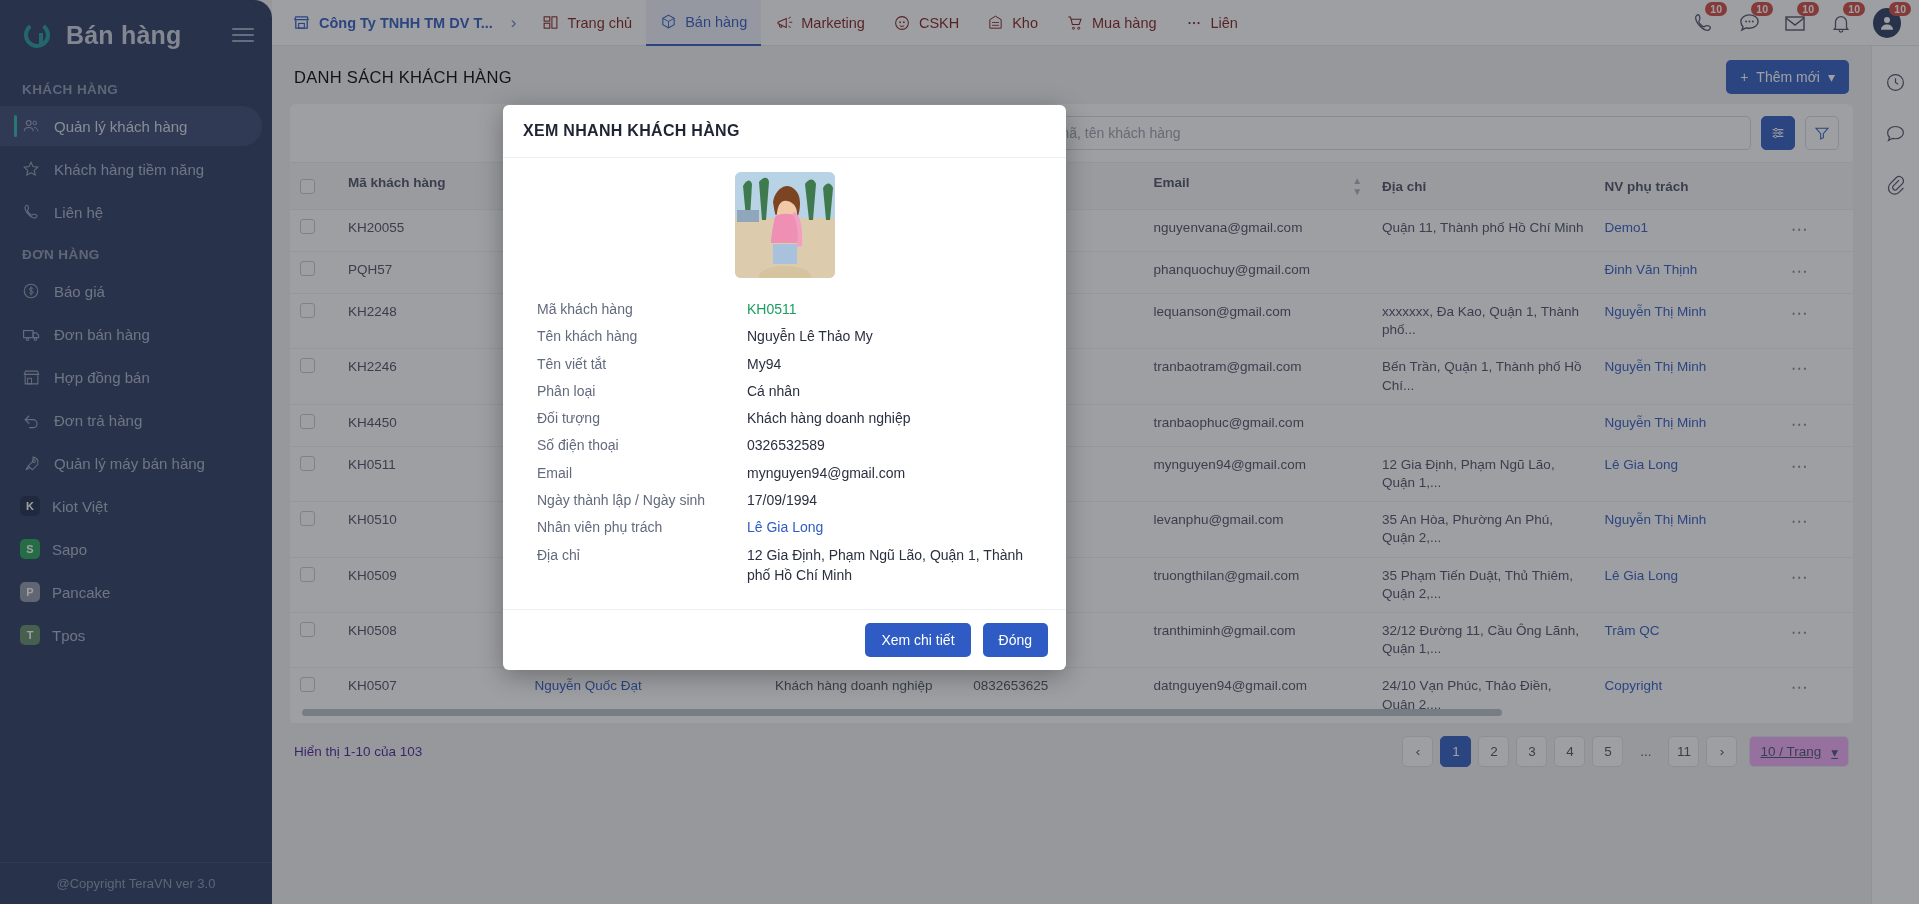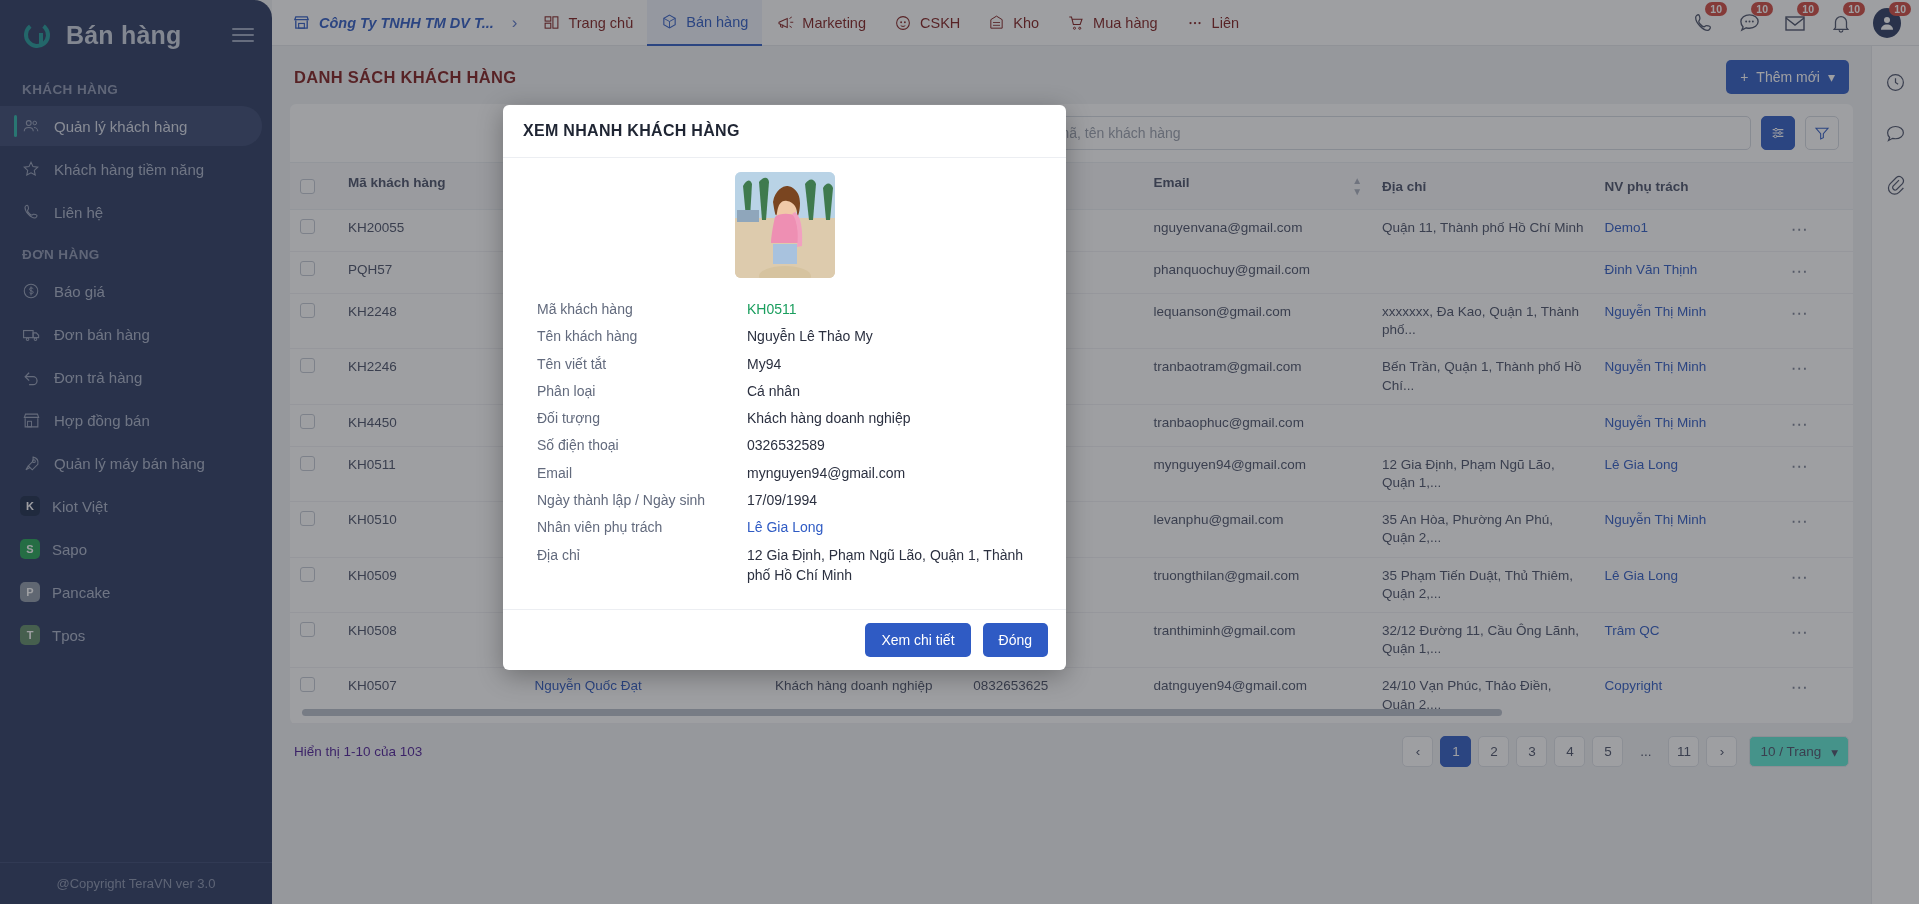--- a/index.html
+++ b/index.html
@@ -47,21 +47,21 @@
     display: flex; align-items: center; justify-content: center;
     font-size: 13px; color: #8b95b0; border-top: 1px solid #3a4872;
   }
 
   
   .topbar {
     position: absolute; left: 272px; top: 0; right: 0; height: 46px;
     background: #fff; display: flex; align-items: center; padding-left: 10px;
     border-bottom: 1px solid #e6e8ec;
   }
-  .company { display: flex; align-items: center; padding: 0 10px; height: 46px; cursor: pointer; font-style: italic; }
+  .company { display: flex; align-items: center; padding: 0 10px; height: 46px; cursor: pointer; }
   .company .cname { font-size: 14.5px; font-weight: bold; color: #2f5bc4; margin-left: 8px; }
   .chev { color: #5b78c9; font-size: 17px; margin: 0 12px 0 8px; }
   .navitem {
     display:flex; align-items:center; height: 46px; padding: 0 14px; cursor: pointer;
     font-size: 14.5px; color: #7f1d1d; gap: 8px;
   }
   .navitem.active { color: #2f5bc4; background: #eef2fb; border-bottom: 2px solid #2f5bc4; font-weight: normal; }
   .topright { margin-left: auto; display: flex; align-items: center; gap: 18px; padding-right: 18px; }
   .tr-ico { position: relative; width: 28px; height: 28px; display:flex; align-items:center; justify-content:center; cursor:pointer; color:#4a5168; }
   .badge {
@@ -74,21 +74,21 @@
   .rail {
     position: absolute; right: 0; top: 46px; width: 48px; bottom: 0; background: #fff;
     border-left: 1px solid #e6e8ec; display: flex; flex-direction: column; align-items: center;
     padding-top: 26px; gap: 26px; color: #4a5168;
   }
   .rail div { cursor: pointer; }
 
   
   .main { position: absolute; left: 272px; top: 46px; right: 48px; bottom: 0; background: #f0f2f5; }
   .page-head { display: flex; align-items: center; padding: 14px 22px 10px 22px; }
-  .page-title { font-size: 16.5px; font-weight: bold; color: #7f1d1d; letter-spacing: .3px; }
+  .page-title { font-size: 16.5px; font-weight: normal; color: #000000; letter-spacing: .3px; }
   .btn-add {
     margin-left: auto; background: #2f5bc4; color: #fff; border: none; border-radius: 5px;
     height: 34px; padding: 0 14px; font-size: 14px; display:flex; align-items:center; gap:8px; cursor:pointer;
     font-family: "Liberation Sans", sans-serif;
   }
   .card { background: #fff; margin: 0 18px; border-radius: 6px; height: 620px; position: relative; }
   .toolbar { display:flex; align-items:center; height: 58px; padding: 0 14px; gap: 10px; }
   .search {
     margin-left: auto; width: 820px; height: 34px; border: 1px solid #d6dae2; border-radius: 5px;
     display: flex; align-items: center; padding: 0 10px; color: #9aa0ad; font-size: 14px;
@@ -118,22 +118,22 @@
   .foot-info { font-size: 13.5px; color: #4c1d95; }
   .pager { margin-left: auto; display: flex; align-items: center; gap: 7px; }
   .pg {
     min-width: 31px; height: 31px; border: 1px solid #dfe2e8; border-radius: 5px; background:#fff;
     display:flex;align-items:center;justify-content:center; font-size: 13.5px; color: #4a5168; cursor:pointer;
     padding: 0 7px;
   }
   .pg.active { background: #2f5bc4; border-color: #2f5bc4; color: #fff; }
   .pg.plain { border: none; background: transparent; }
   .perpage {
-    margin-left: 12px; height: 31px; border: 1px solid #dfe2e8; border-radius: 5px; background:#5eead4;
-    display:flex; align-items:center; gap:10px; padding: 0 10px; font-size:13.5px; color:#4a5168; cursor:pointer;
+    margin-left: 12px; height: 31px; border: 1px solid #dfe2e8; border-radius: 5px; background:#f0abfc;
+    display:flex; align-items:center; gap:10px; padding: 0 10px; font-size:13.5px; color:#4a5168; cursor:pointer;text-decoration:underline;
   }
 
   
   .overlay { position: absolute; inset: 0; background: rgba(40,42,48,.45); z-index: 40; }
   .modal {
     position: absolute; left: 503px; top: 105px; width: 563px; background: #fff;
     border-radius: 6px; z-index: 50; box-shadow: 0 6px 26px rgba(0,0,0,.3);
   }
   .modal-head { padding: 17px 20px; border-bottom: 1px solid #eceef2; }
   .modal-title { font-size: 16px; font-weight: bold; color: #1f2533; letter-spacing: .3px; }
@@ -222,34 +222,34 @@
               <path d="M14 10h4l3 3v3h-7z" fill="none" stroke="#aab3c9" stroke-width="1.4"></path>
               <circle cx="7" cy="18" r="1.6" fill="none" stroke="#aab3c9" stroke-width="1.3"></circle>
               <circle cx="17" cy="18" r="1.6" fill="none" stroke="#aab3c9" stroke-width="1.3"></circle>
             </svg>
           </span>
           <span>Đơn bán hàng</span>
         </div>
         <div class="sb-item">
           <span class="ico">
             <svg width="19" height="19" viewBox="0 0 24 24">
+              <path d="M3 8h18l-1.5-4h-15L3 8zM4 9v11h16V9" fill="none" stroke="#aab3c9" stroke-width="1.4"></path>
+              <rect x="7" y="13" width="5" height="7" fill="none" stroke="#aab3c9" stroke-width="1.2"></rect>
+            </svg>
+          </span>
+          <span>Hợp đồng bán</span>
+        </div>
+        <div class="sb-item">
+          <span class="ico">
+            <svg width="19" height="19" viewBox="0 0 24 24">
               <path d="M9 6L4 11l5 5" fill="none" stroke="#aab3c9" stroke-width="1.5"></path>
               <path d="M4 11h10a5 5 0 010 10H9" fill="none" stroke="#aab3c9" stroke-width="1.5"></path>
             </svg>
           </span>
           <span>Đơn trả hàng</span>
-        </div>
-        <div class="sb-item">
-          <span class="ico">
-            <svg width="19" height="19" viewBox="0 0 24 24">
-              <path d="M3 8h18l-1.5-4h-15L3 8zM4 9v11h16V9" fill="none" stroke="#aab3c9" stroke-width="1.4"></path>
-              <rect x="7" y="13" width="5" height="7" fill="none" stroke="#aab3c9" stroke-width="1.2"></rect>
-            </svg>
-          </span>
-          <span>Hợp đồng bán</span>
         </div>
         <div class="sb-item">
           <span class="ico">
             <svg width="19" height="19" viewBox="0 0 24 24">
               <path d="M14 4c5 1 7 4 6 9l-7 7-5-5 6-6zM8 15l-3 5 5-3" fill="none" stroke="#aab3c9" stroke-width="1.4"></path>
               <circle cx="15" cy="9" r="1.8" fill="none" stroke="#aab3c9" stroke-width="1.3"></circle>
             </svg>
           </span>
           <span>Quản lý máy bán hàng</span>
         </div>

